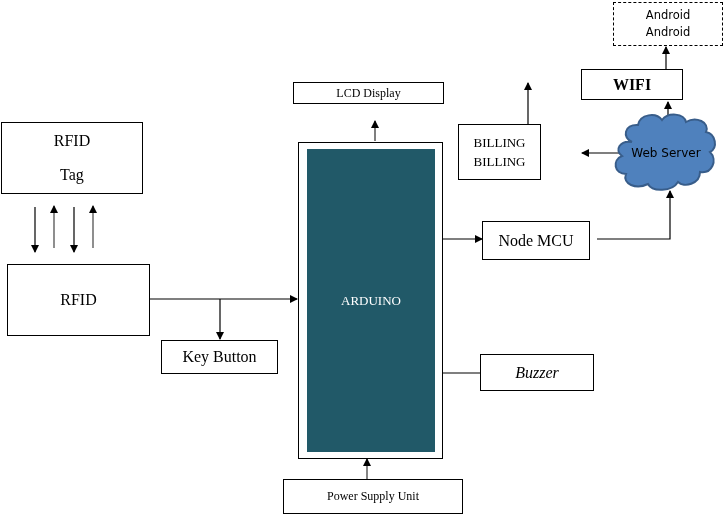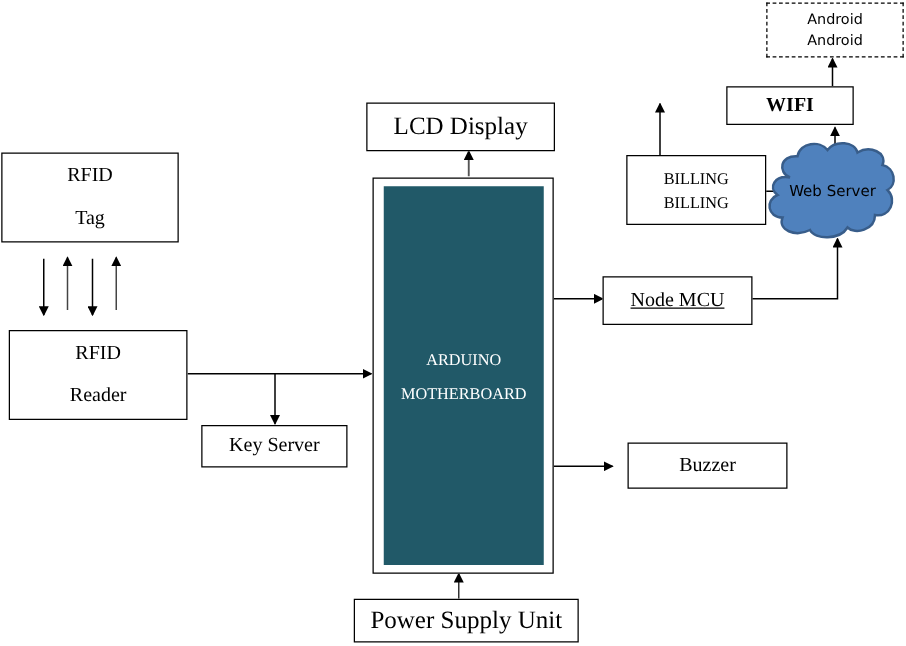--- a/index.html
+++ b/index.html
@@ -64,51 +64,49 @@
   </g>
 </svg>
 
 <div class="box center two serif" style="left:1px; top:122px; width:142px; height:72px; font-size:16px; line-height:34px;">
   <span>RFID</span>
   <span>Tag</span>
 </div>
 
 <div class="box center two serif" style="left:7px; top:264px; width:143px; height:72px; font-size:16px; line-height:34px;">
   <span>RFID</span>
-  <span>Reader</span>
 </div>
 
 <div class="box center serif" style="left:161px; top:340px; width:117px; height:34px; font-size:16px;">
-  <span>Key Server</span>
+  <span>Key Button</span>
 </div>
 
-<div class="box center serif" style="left:293px; top:82px; width:151px; height:39px; font-size:20px;">
+<div class="box center serif" style="left:293px; top:82px; width:151px; height:22px; font-size:12px;">
   <span>LCD Display</span>
 </div>
 
 <div class="box" style="left:298px; top:142px; width:145px; height:317px;"></div>
 
 <div class="center two" style="position:absolute; left:307px; top:149px; width:128px; height:303px; background:#215968; color:#fff; font-family:'Liberation Serif', serif; font-size:13px; line-height:27px;">
   <span>ARDUINO</span>
-  <span>MOTHERBOARD</span>
 </div>
 
-<div class="box center serif" style="left:283px; top:479px; width:180px; height:35px; font-size:20px;">
+<div class="box center serif" style="left:283px; top:479px; width:180px; height:35px; font-size:12px;">
   <span>Power Supply Unit</span>
 </div>
 
-<div class="box center serif" style="left:482px; top:221px; width:120px; height:39px; font-size:16px;text-decoration:underline;">
+<div class="box center serif" style="left:482px; top:221px; width:108px; height:39px; font-size:16px;">
   <span>Node MCU</span>
 </div>
 
-<div class="box center serif" style="left:502px; top:354px; width:128px; height:37px; font-size:16px;">
+<div class="box center serif" style="left:480px; top:354px; width:114px; height:37px; font-size:16px;font-style:italic;">
   <span>Buzzer</span>
 </div>
 
-<div class="box center two serif" style="left:501px; top:124px; width:112px; height:56px; font-size:13px; line-height:19px;">
+<div class="box center two serif" style="left:458px; top:124px; width:83px; height:56px; font-size:13px; line-height:19px;">
   <span>BILLING</span>
   <span>BILLING</span>
 </div>
 
 <div class="center sans" style="position:absolute; left:626px; top:144px; width:80px; height:18px; font-size:12px; color:#000000;">
   <span>Web Server</span>
 </div>
 
 <div class="box center serif" style="left:581px; top:69px; width:102px; height:31px; font-size:16px; font-weight:bold;">
   <span>WIFI</span>

